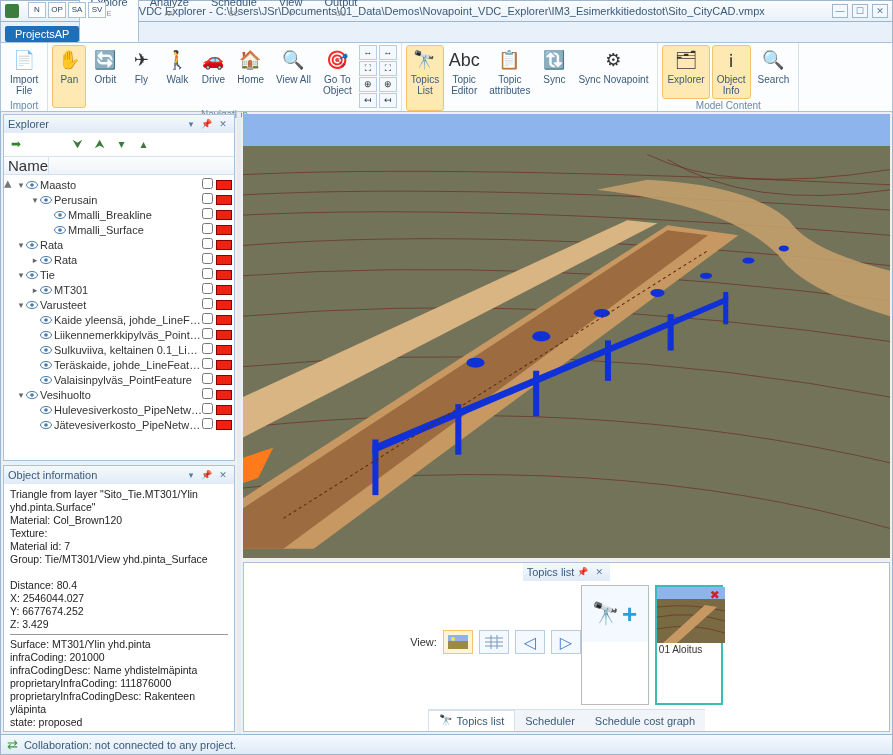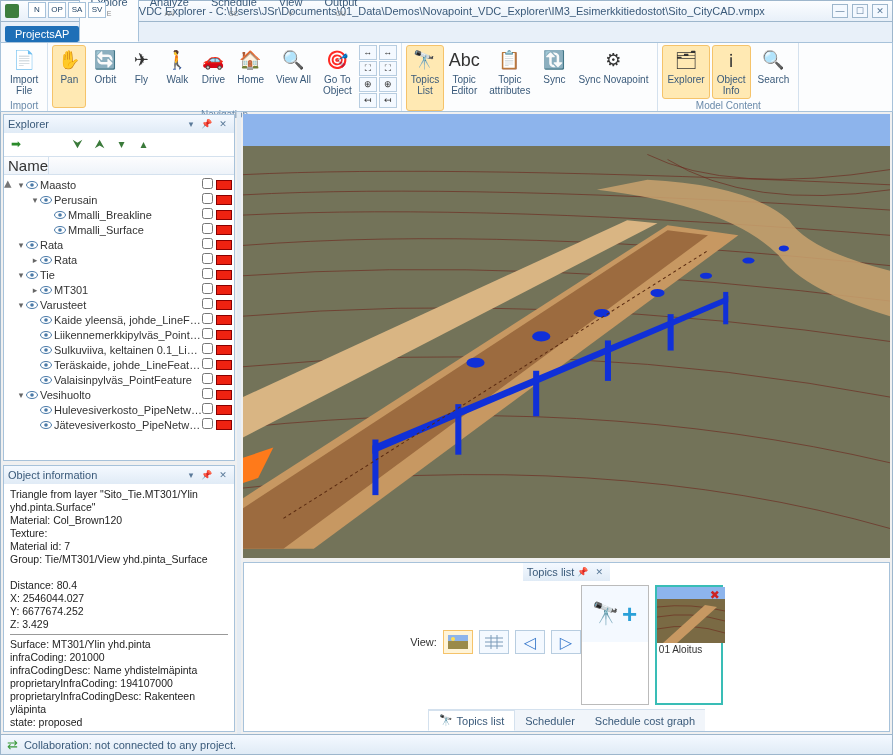--- a/index.html
+++ b/index.html
@@ -433,21 +433,21 @@
         <div>Group: Tie/MT301/View yhd.pinta_Surface</div>
         <br>
         <div>Distance:    80.4</div>
         <div>X: 2546044.027</div>
         <div>Y: 6677674.252</div>
         <div>Z: 3.429</div>
         <hr>
         <div>Surface: MT301/Ylin yhd.pinta</div>
         <div>infraCoding: 201000</div>
         <div>infraCodingDesc: Name yhdistelmäpinta</div>
-        <div>proprietaryInfraCoding: 194107000</div>
+        <div>proprietaryInfraCoding: 111876000</div>
         <div>proprietaryInfraCodingDesc: Rakenteen yläpinta</div>
         <div>state: proposed</div>
       </div>
     </div>
   </div>
 
   <div class="rightcol">
 
     <div class="viewport">
       <div class="sky"></div>

